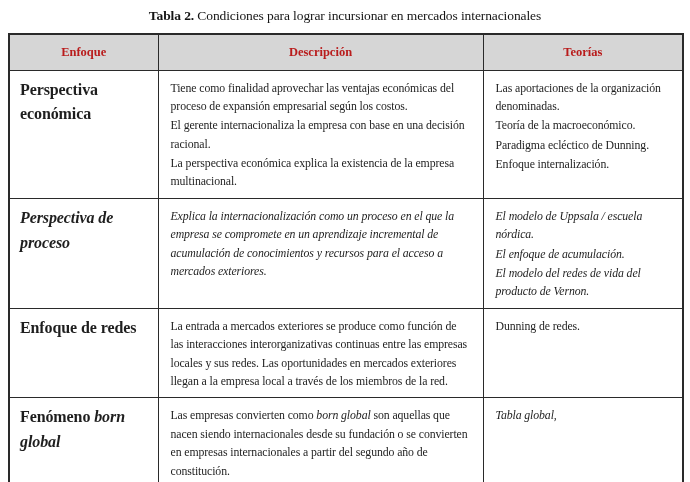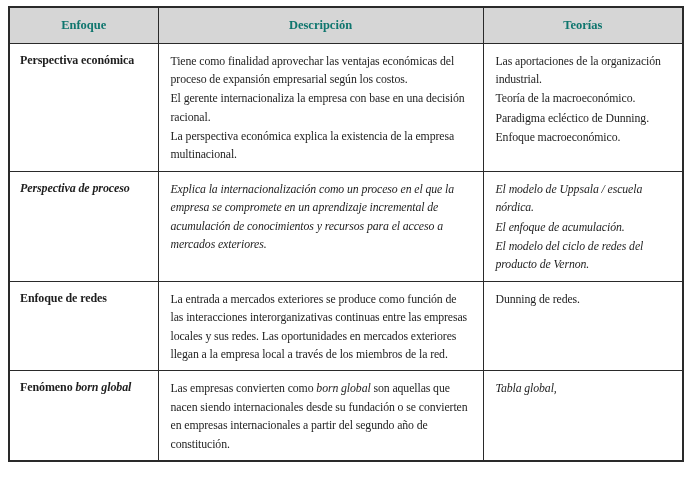--- a/index.html
+++ b/index.html
@@ -36,53 +36,56 @@
   .main-table td {
     border: 1px solid #2a2a2a;
   }
   .main-table th {
     background: #d6d6d6;
     font-weight: bold;
     font-size: 12.5px;
     text-align: center;
     vertical-align: middle;
     padding: 0 4px;
-    color: #0f766e;
+    color: #b91c1c;
   }
   tr.header-row   { height: 36px; }
   tr.row-0 { height: 121px; }
   tr.row-1 { height: 91px; font-style: italic; }
   tr.row-2 { height: 83px; }
   tr.row-3 { height: 66px; }
 
   .main-table td {
     vertical-align: top;
     padding: 7px 8px 6px 11px;
     font-size: 11.8px;
     line-height: 1.56;
     letter-spacing: -0.1px;
   }
   td.col-enfoque {
     font-weight: bold;
-    font-size: 12px;
+    font-size: 16px;
     padding-left: 10px;
   }
   td.col-desc { padding-right: 10px; }
   .main-table p { margin: 1px; }
   .it { font-style: italic; }
   td.col-teorias p.italic-only { font-style: italic; }
   col.c-enfoque { width: 149px; }
   col.c-desc    { width: 325px; }
   col.c-teorias { width: 200px; }
 </style>
 </head>
 <body>
 
 <div class="page">
 
+  <div class="doc-title">
+    <span class="t-bold">Tabla 2.</span><span> Condiciones para lograr incursionar en mercados internacionales</span>
+  </div>
 
   <table class="main-table">
     <colgroup>
       <col class="c-enfoque">
       <col class="c-desc">
       <col class="c-teorias">
     </colgroup>
     <thead>
       <tr class="header-row">
         <th>Enfoque</th>
@@ -94,38 +97,38 @@
       <tr class="row-0">
         <td class="col-enfoque">
           <span>Perspectiva económica</span>
         </td>
         <td class="col-desc">
           <p>Tiene como finalidad aprovechar las ventajas económicas del proceso de expansión empresarial según los costos.</p>
           <p>El gerente internacionaliza la empresa con base en una decisión racional.</p>
           <p>La perspectiva económica explica la existencia de la empresa multinacional.</p>
         </td>
         <td class="col-teorias">
-          <p>Las aportaciones de la organización industrial.</p>
+          <p>Las aportaciones de la organización denominadas.</p>
           <p>Teoría de la macroeconómico.</p>
           <p>Paradigma ecléctico de Dunning.</p>
-          <p>Enfoque macroeconómico.</p>
+          <p>Enfoque internalización.</p>
         </td>
       </tr>
 
       <tr class="row-1">
         <td class="col-enfoque">
           <span>Perspectiva de proceso</span>
         </td>
         <td class="col-desc">
           <p>Explica la internacionalización como un proceso en el que la empresa se compromete en un aprendizaje incremental de acumulación de conocimientos y recursos para el acceso a mercados exteriores.</p>
         </td>
         <td class="col-teorias">
           <p>El modelo de Uppsala / escuela nórdica.</p>
           <p>El enfoque de acumulación.</p>
-          <p>El modelo del ciclo de redes del producto de Vernon.</p>
+          <p>El modelo del redes de vida del producto de Vernon.</p>
         </td>
       </tr>
 
       <tr class="row-2">
         <td class="col-enfoque">
           <span>Enfoque de redes</span>
         </td>
         <td class="col-desc">
           <p>La entrada a mercados exteriores se produce como función de las interacciones interorganizativas continuas entre las empresas locales y sus redes. Las oportunidades en mercados exteriores llegan a la empresa local a través de los miembros de la red.</p>
         </td>

